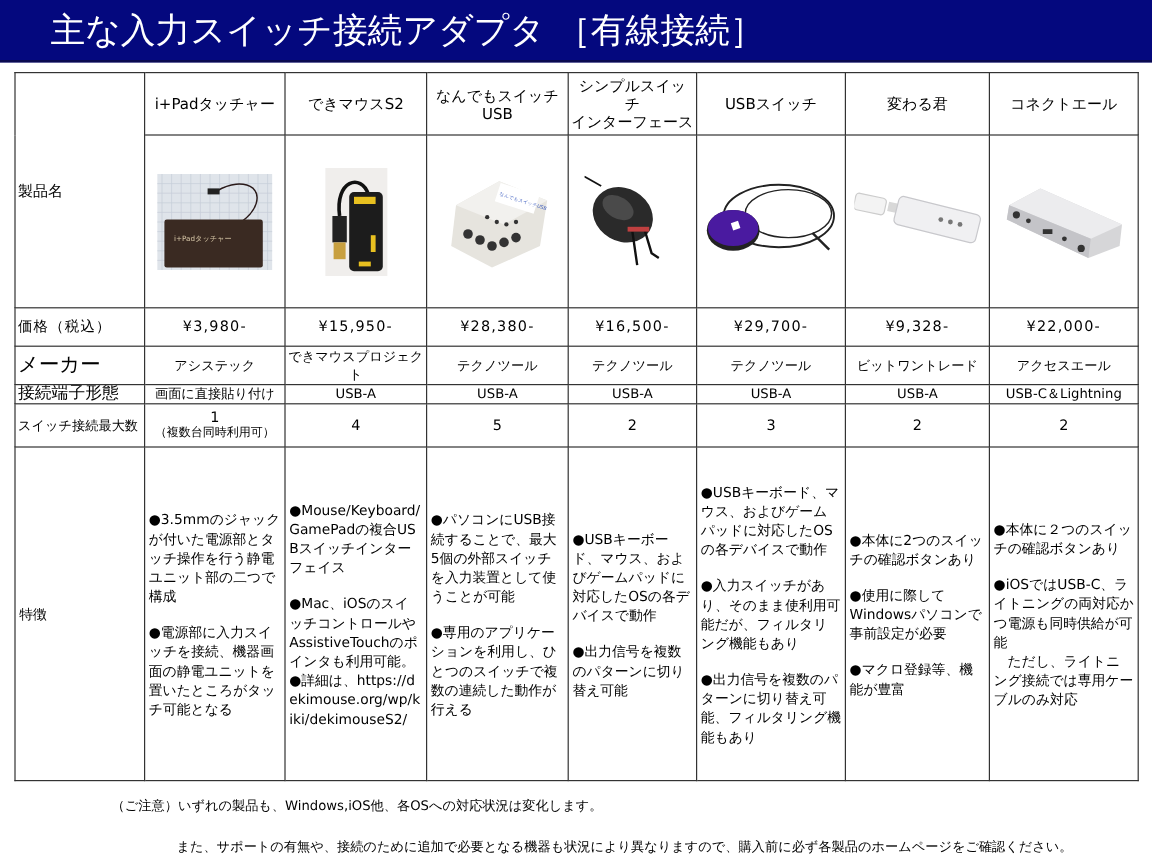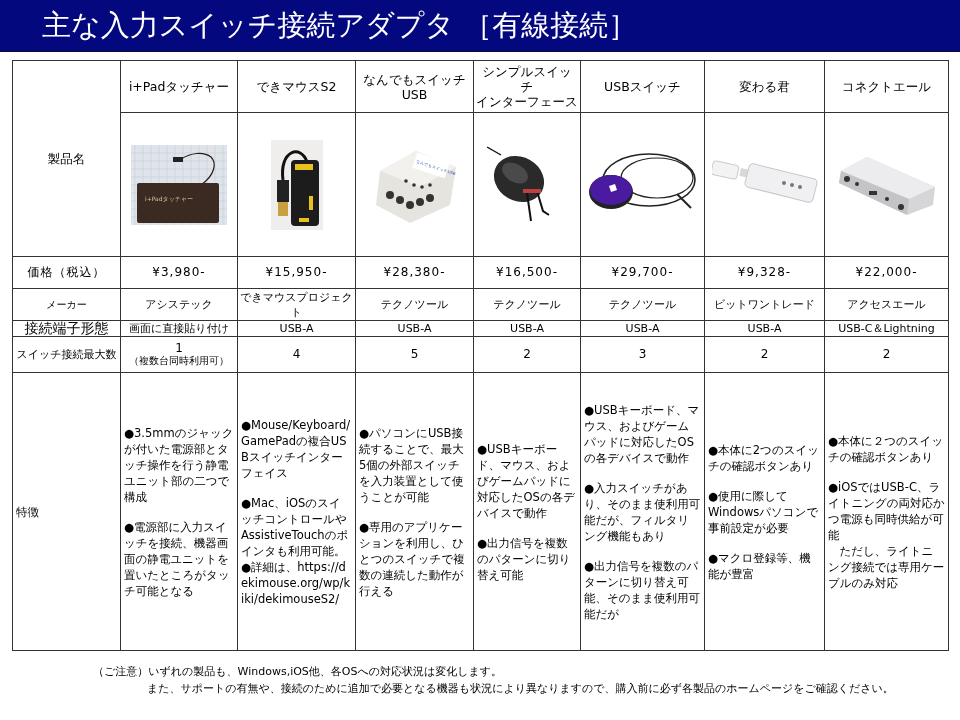--- a/index.html
+++ b/index.html
@@ -21,30 +21,30 @@
     border: 1px solid #333; text-align: center; vertical-align: middle;
     font-size: 12px; line-height: 15px; padding: 0 2px; overflow: hidden;
   }
   table.cmp tr.r-head td { height: 52px; font-size: 12.5px; }
   table.cmp tr.r-img td { height: 144px; }
   table.cmp tr.r-price td { height: 32px; font-size: 12px; letter-spacing: 1px; }
   table.cmp tr.r-maker td { height: 32px; font-size: 11px; }
   table.cmp tr.r-conn td { height: 16px; font-size: 11px; line-height: 13px; }
   table.cmp tr.r-max td { height: 36px; font-size: 12px; line-height: 13px; }
   table.cmp tr.r-feat td { height: 278px; text-align: left; vertical-align: middle; font-size: 11.5px; line-height: 16px; padding: 16px 3px; }
-  table.cmp td.rowlabel { text-align: center; font-size: 12px; }
+  table.cmp td.rowlabel { text-align: left; font-size: 12px; }
   table.cmp tr.r-feat td.rowlabel { text-align: left; }
   .small-head { font-size: 10px; line-height: 14px; }
   .sub-note { font-size: 10px; line-height: 12px; display: block; }
   .feat-para { display: block; margin: 0 0 14px 0; }
   .feat-para:last-child { margin-bottom: 0; }
   .img-box { display: flex; align-items: center; justify-content: center; width: 100%; height: 100%; }
   .footer { position: absolute; left: 0; top: 664px; width: 960px; font-size: 11px; line-height: 16px; }
   .footer .l1 { position: absolute; left: 93px; top: 0; white-space: nowrap; }
-  .footer .l2 { position: absolute; left: 147px; top: 17px; white-space: nowrap; }
+  .footer .l2 { position: absolute; left: 147px; top: 34px; white-space: nowrap; }
 </style>
 </head>
 <body>
 
 <div class="title-bar">
   <div class="title-text">主な入力スイッチ接続アダプタ ［有線接続］</div>
 </div>
 
 <table class="cmp">
   <colgroup>
@@ -175,21 +175,21 @@
     <td class="rowlabel">価格（税込）</td>
     <td>¥3,980-</td>
     <td>¥15,950-</td>
     <td>¥28,380-</td>
     <td>¥16,500-</td>
     <td>¥29,700-</td>
     <td>¥9,328-</td>
     <td>¥22,000-</td>
   </tr>
   <tr class="r-maker">
-    <td class="rowlabel" style="font-size:10px">メーカー</td>
+    <td class="rowlabel" style="font-size:17px">メーカー</td>
     <td>アシステック</td>
     <td>できマウスプロジェクト</td>
     <td>テクノツール</td>
     <td>テクノツール</td>
     <td>テクノツール</td>
     <td>ビットワントレード</td>
     <td>アクセスエール</td>
   </tr>
   <tr class="r-conn">
     <td class="rowlabel" style="font-size:14px">接続端子形態</td>
@@ -229,21 +229,21 @@
       <span class="feat-para">●パソコンにUSB接続することで、最大5個の外部スイッチを入力装置として使うことが可能</span>
       <span class="feat-para">●専用のアプリケーションを利用し、ひとつのスイッチで複数の連続した動作が行える</span>
     </td>
     <td>
       <span class="feat-para">●USBキーボード、マウス、およびゲームパッドに対応したOSの各デバイスで動作</span>
       <span class="feat-para">●出力信号を複数のパターンに切り替え可能</span>
     </td>
     <td>
       <span class="feat-para">●USBキーボード、マウス、およびゲームパッドに対応したOSの各デバイスで動作</span>
       <span class="feat-para">●入力スイッチがあり、そのまま使利用可能だが、フィルタリング機能もあり</span>
-      <span class="feat-para">●出力信号を複数のパターンに切り替え可能、そのまま使利用可能だが</span>
+      <span class="feat-para">●出力信号を複数のパターンに切り替え可能、フィルタリング機能もあり</span>
     </td>
     <td>
       <span class="feat-para">●本体に2つのスイッチの確認ボタンあり</span>
       <span class="feat-para">●使用に際してWindowsパソコンで事前設定が必要</span>
       <span class="feat-para">●マクロ登録等、機能が豊富</span>
     </td>
     <td>
       <span class="feat-para">●本体に２つのスイッチの確認ボタンあり</span>
       <span class="feat-para" style="white-space:pre-line">●iOSではUSB-C、ライトニングの両対応かつ電源も同時供給が可能
 　ただし、ライトニング接続では専用ケーブルのみ対応</span>

